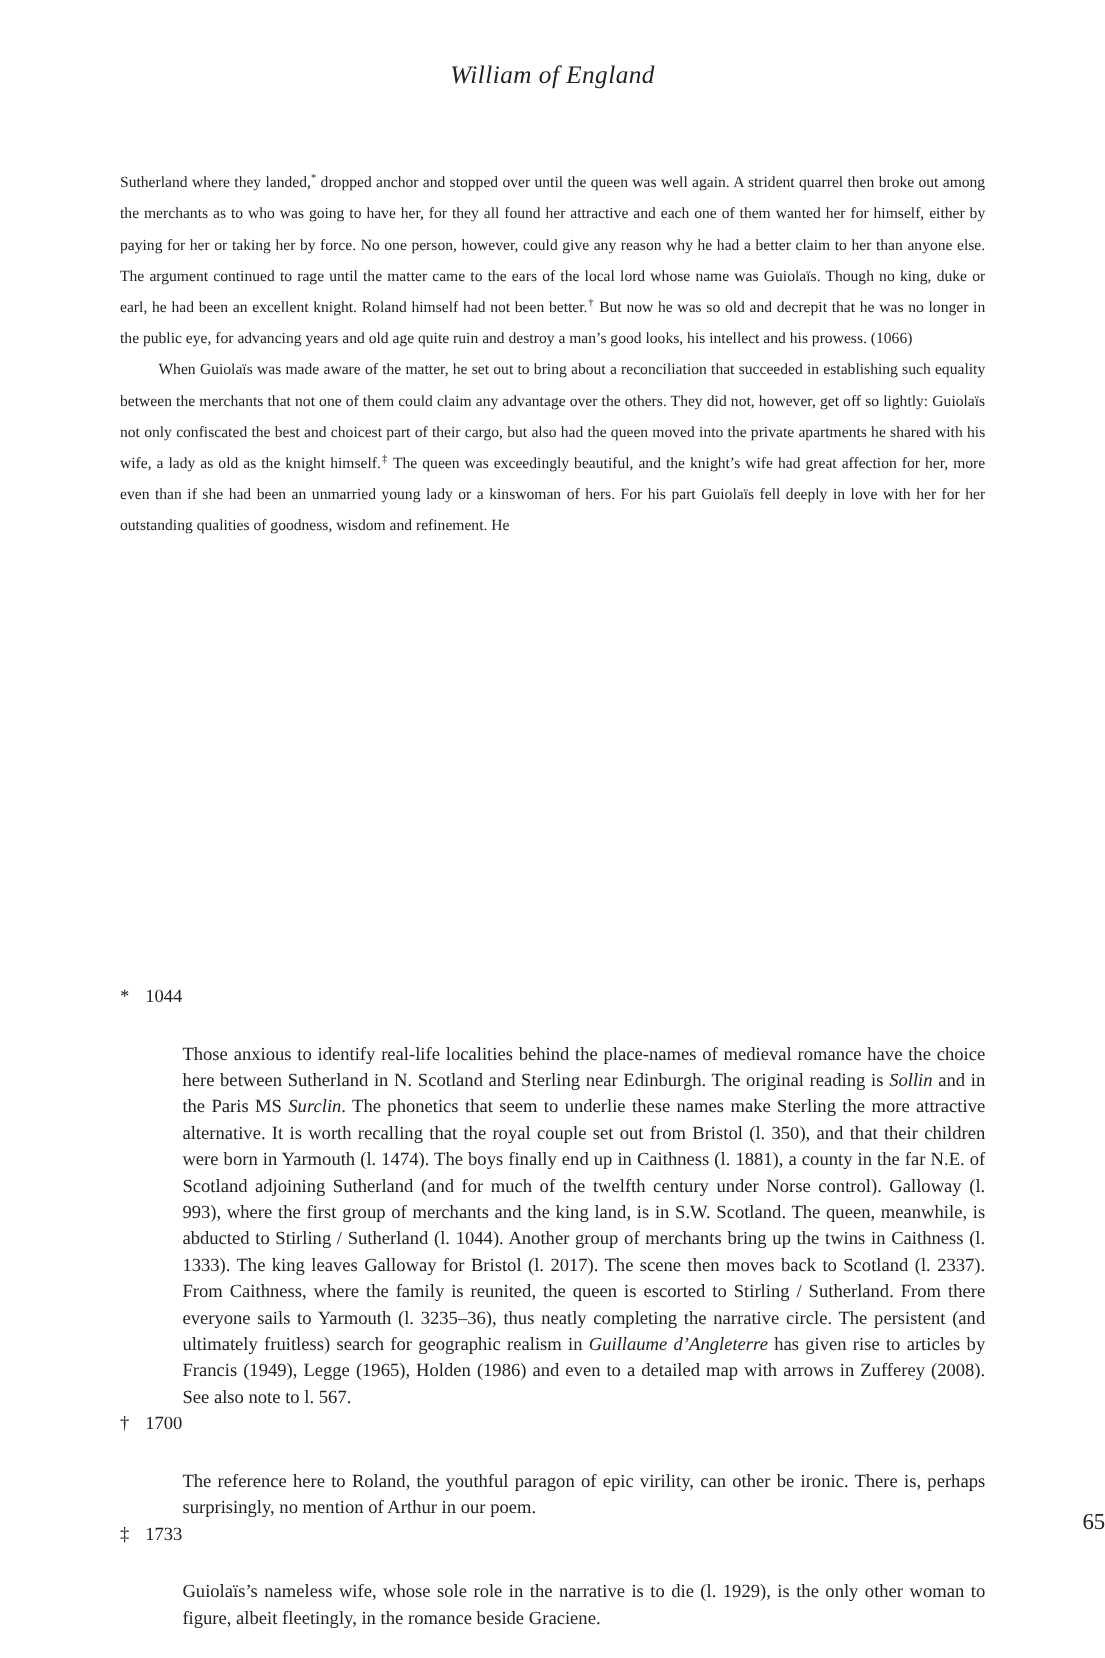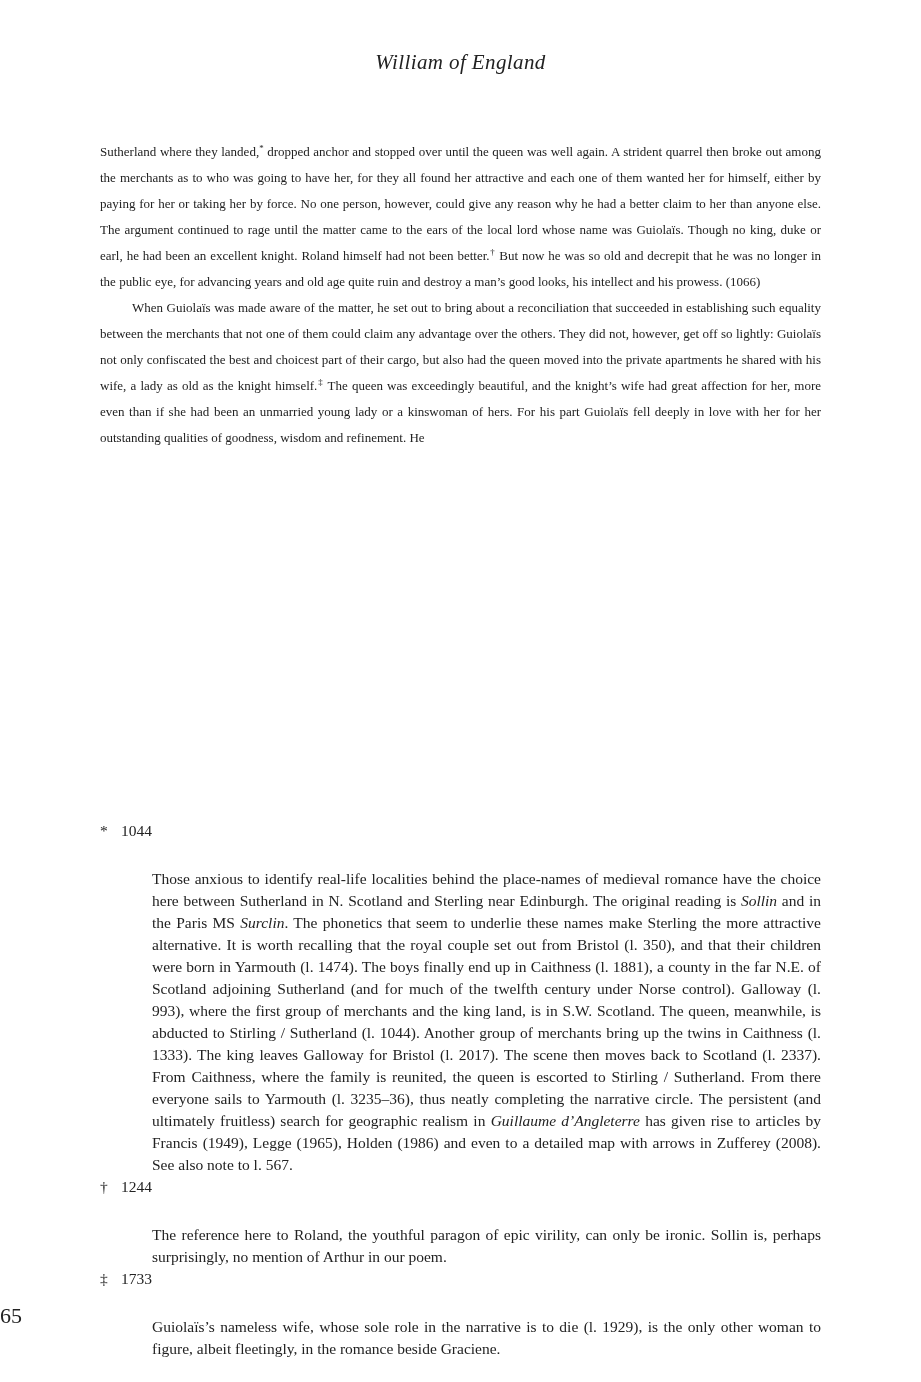--- a/index.html
+++ b/index.html
@@ -71,23 +71,22 @@
   .fn-text {
     flex: 1;
     text-align: justify;
     margin-top: 48px;
   }
   .page-number {
     position: absolute;
     top: 1258px;
     left: 0;
     width: 100%;
-    text-align: left;
-    font-size: 22px;
-    margin-top: 45px;
+    text-align: right;
+    font-size: 19px;
   }
 </style>
 </head>
 <body>
 
 <div class="page">
   <div class="running-head">William of England</div>
 
   <div class="body-text">
       <p class="para">Sutherland where they landed,<sup class="fn-ref">*</sup> dropped anchor and stopped over until the queen was well again. A strident quarrel then broke out among the merchants as to who was going to have her, for they all found her attractive and each one of them wanted her for himself, either by paying for her or taking her by force. No one person, however, could give any reason why he had a better claim to her than anyone else. The argument continued to rage until the matter came to the ears of the local lord whose name was Guiolaïs. Though no king, duke or earl, he had been an excellent knight. Roland himself had not been better.<sup class="fn-ref">†</sup> But now he was so old and decrepit that he was no longer in the public eye, for advancing years and old age quite ruin and destroy a man’s good looks, his intellect and his prowess. (1066)</p>
@@ -95,22 +94,22 @@
     </div>
 
   <div class="footnotes">
       <div class="footnote">
         <span class="fn-marker">*</span>
         <span class="fn-num">1044</span>
         <span class="fn-text">Those anxious to identify real-life localities behind the place-names of medieval romance have the choice here between Sutherland in N. Scotland and Sterling near Edinburgh. The original reading is <i>Sollin</i> and in the Paris MS <i>Surclin</i>. The phonetics that seem to underlie these names make Sterling the more attractive alternative. It is worth recalling that the royal couple set out from Bristol (l. 350), and that their children were born in Yarmouth (l. 1474). The boys finally end up in Caithness (l. 1881), a county in the far N.E. of Scotland adjoining Sutherland (and for much of the twelfth century under Norse control). Galloway (l. 993), where the first group of merchants and the king land, is in S.W. Scotland. The queen, meanwhile, is abducted to Stirling / Sutherland (l. 1044). Another group of merchants bring up the twins in Caithness (l. 1333). The king leaves Galloway for Bristol (l. 2017). The scene then moves back to Scotland (l. 2337). From Caithness, where the family is reunited, the queen is escorted to Stirling / Sutherland. From there everyone sails to Yarmouth (l. 3235–36), thus neatly completing the narrative circle. The persistent (and ultimately fruitless) search for geographic realism in <i>Guillaume d’Angleterre</i> has given rise to articles by Francis (1949), Legge (1965), Holden (1986) and even to a detailed map with arrows in Zufferey (2008). See also note to l. 567.</span>
       </div>
       <div class="footnote">
         <span class="fn-marker">†</span>
-        <span class="fn-num">1244</span>
-        <span class="fn-text">The reference here to Roland, the youthful paragon of epic virility, can only be ironic. Sollin is, perhaps surprisingly, no mention of Arthur in our poem.</span>
+        <span class="fn-num">1700</span>
+        <span class="fn-text">The reference here to Roland, the youthful paragon of epic virility, can other be ironic. There is, perhaps surprisingly, no mention of Arthur in our poem.</span>
       </div>
       <div class="footnote">
         <span class="fn-marker">‡</span>
         <span class="fn-num">1733</span>
         <span class="fn-text">Guiolaïs’s nameless wife, whose sole role in the narrative is to die (l. 1929), is the only other woman to figure, albeit fleetingly, in the romance beside Graciene.</span>
       </div>
     </div>
 
   <div class="page-number">65</div>
 </div>

